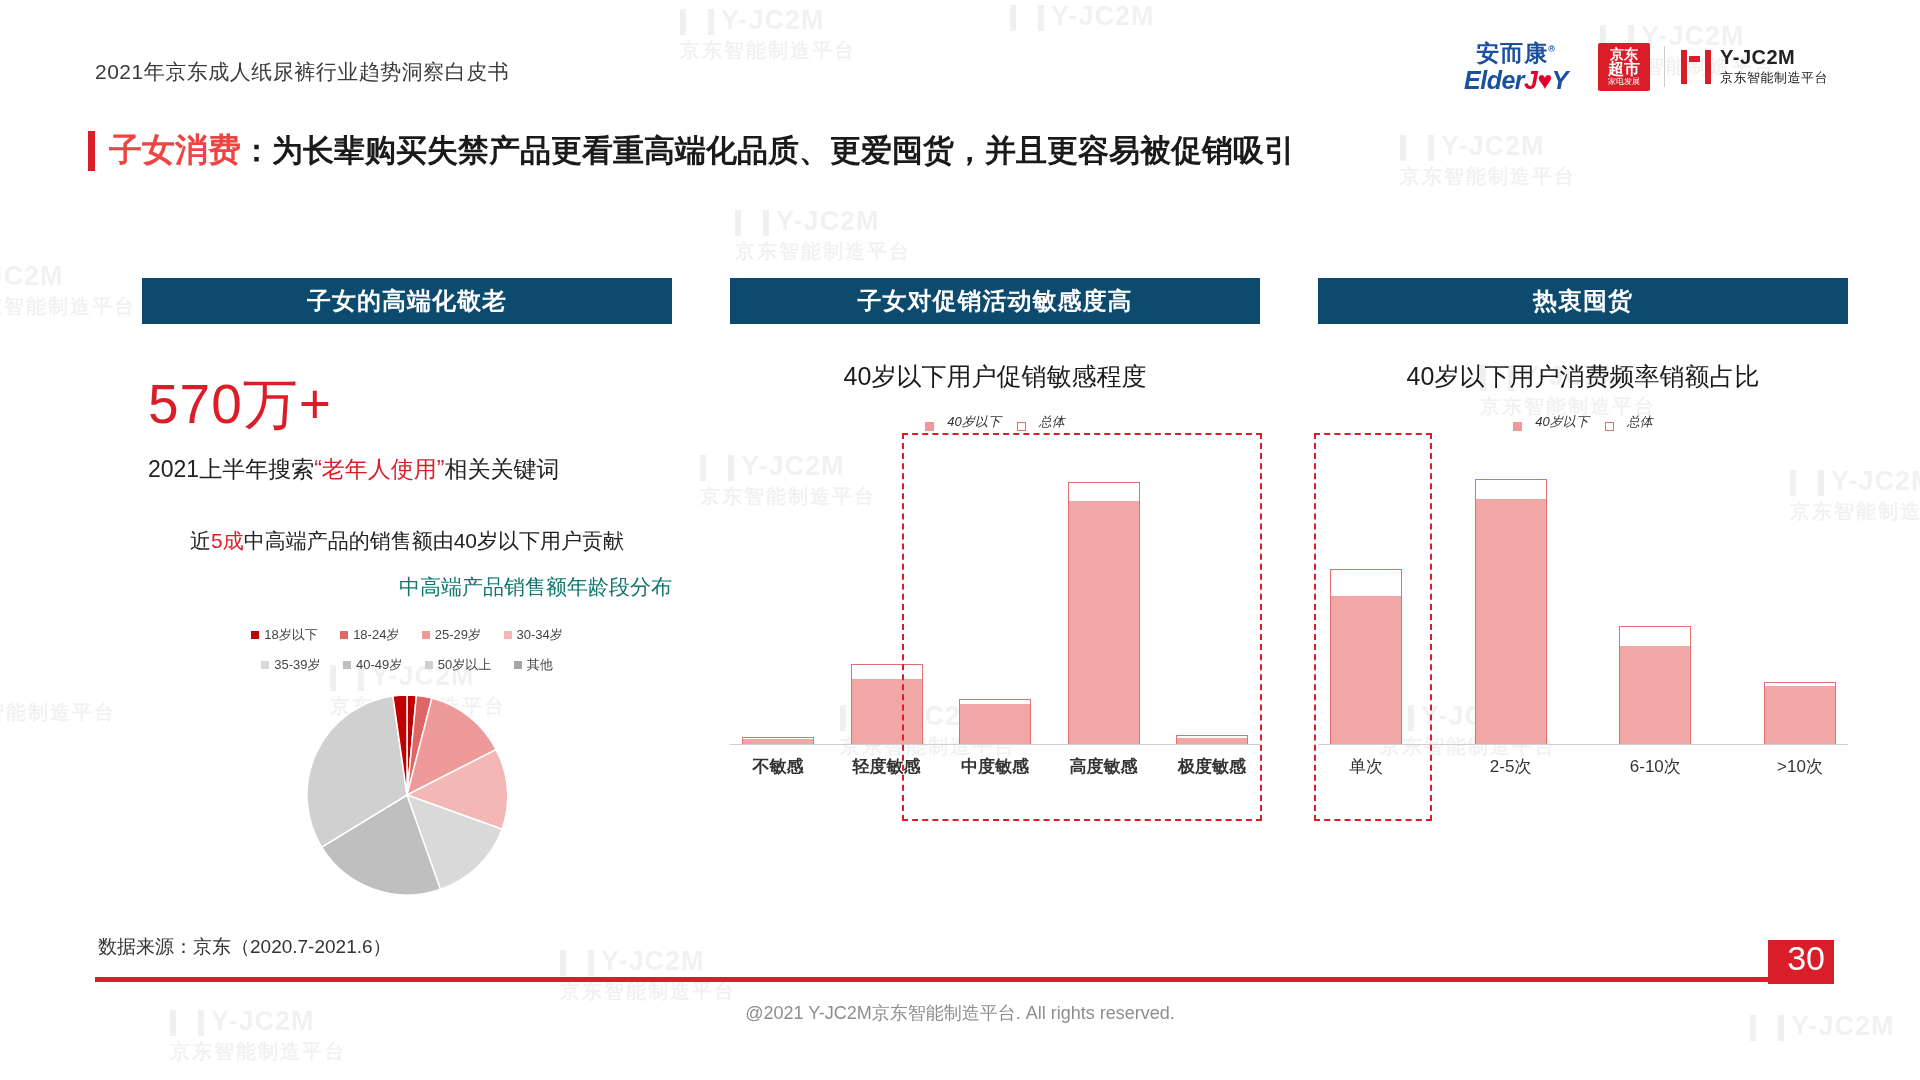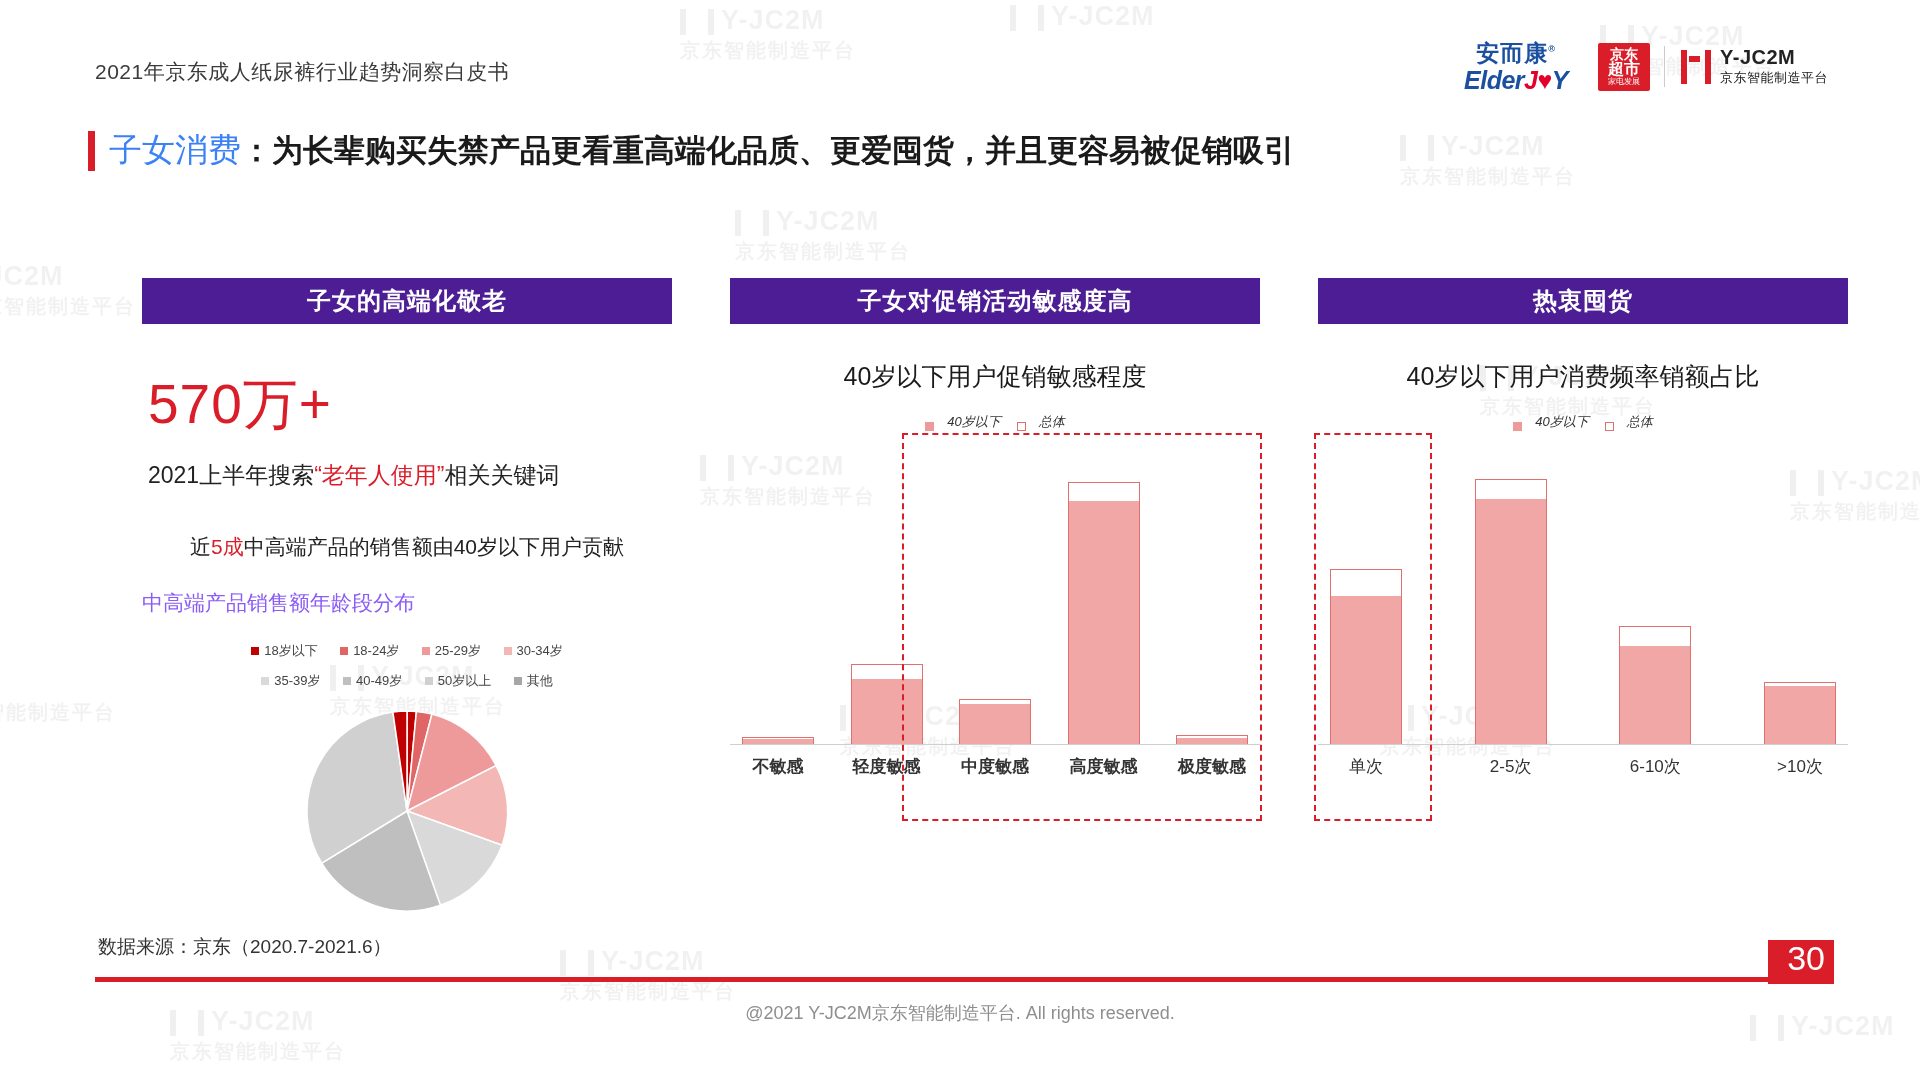--- a/index.html
+++ b/index.html
@@ -63,42 +63,42 @@
   }
   .yjc-mark::after{
     content:""; position:absolute; left: 2px; top: 6px; width: 11px; height: 6px; background:#d91e2a;
   }
   .logo-yjc .txt .t1 { font-size: 20px; font-weight: bold; color: #222; letter-spacing: .5px;}
   .logo-yjc .txt .t2 { font-size: 13px; color: #222; letter-spacing: .5px;}
 
   
   .slide-title-row { position: absolute; left: 88px; top: 128px; display: flex; align-items: center; }
   .title-bar { width: 7px; height: 40px; background: #d91e2a; margin-right: 14px; }
-  .title-red { font-size: 33px; font-weight: normal; color: #3b82f6; }
+  .title-red { font-size: 33px; font-weight: bold; color: #ef4444; }
   .title-rest { font-size: 31px; font-weight: bold; color: #1a1a1a; }
 
   
   .col { position: absolute; top: 278px; }
   .col-1 { left: 142px;  width: 530px; }
   .col-2 { left: 730px;  width: 530px; }
   .col-3 { left: 1318px; width: 530px; }
 
   .col-head {
-    height: 46px; background: #4c1d95; color: #fff;
+    height: 46px; background: #0c4a6e; color: #fff;
     display: flex; align-items: center; justify-content: center;
     font-size: 24px; font-weight: bold; letter-spacing: 1px;
   }
 
   
   .big-num { font-size: 55px; color: #d91e2a; font-weight: normal; margin-top: 44px; letter-spacing: 1px;}
-  .c1-line1 { font-size: 23px; color: #222; margin-top: 18px; }
+  .c1-line1 { font-size: 23px; color: #222; margin-top: 12px; }
   .c1-line1 .hl { color: #d91e2a; }
   .c1-line2 { font-size: 21px; color: #222; margin-top: 42px; text-align:center; }
   .c1-line2 .hl { color: #d91e2a; }
-  .c1-sub { font-size: 21px; color: #8b5cf6; margin-top: 28px; text-align: left; }
+  .c1-sub { font-size: 21px; color: #0f766e; margin-top: 18px; text-align: right; }
 
   .pie-legend { margin-top: 18px; text-align: center; line-height: 1.9; }
   .pie-legend .li { display: inline-block; margin: 0 9px; font-size: 13px; color: #444; white-space: nowrap;}
   .pie-legend .sw { display:inline-block; width: 8px; height: 8px; margin-right: 5px; vertical-align: 0px;}
 
   .pie-wrap { margin-top: 10px; display: flex; justify-content: center; }
 
   
   .chart-title { text-align: center; font-size: 25px; color: #1a1a1a; margin-top: 36px; }
   .chart-legend { display: flex; justify-content: center; gap: 16px; margin-top: 20px; font-size: 13px; color: #333; }

